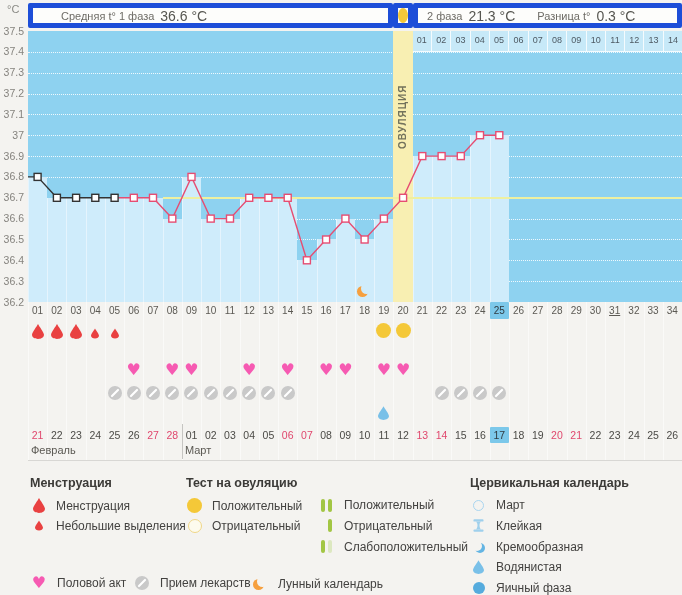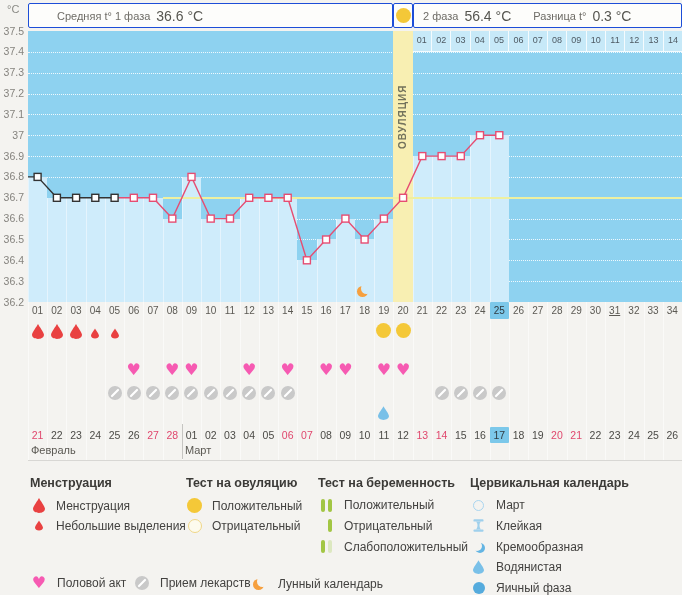--- a/index.html
+++ b/index.html
@@ -1,20 +1,20 @@
 <!DOCTYPE html>
 <html><head>
 <meta charset="utf-8">
 <style>
   *{margin:0;padding:0;box-sizing:border-box}
   html,body{background:#e9e8e6}
   body{font-family:"Liberation Sans",sans-serif}
   #app{position:relative;width:682px;height:595px;background:#f4f3f0;overflow:hidden}
   .abs{position:absolute}
-  .hbox{position:absolute;top:3px;height:25px;background:#fdfdfb;border:1px solid #1d4ed8;border-radius:2px;display:flex;align-items:center}
+  .hbox{position:absolute;top:3px;height:25px;background:#fdfdfb;border:5px solid #1d4ed8;border-radius:2px;display:flex;align-items:center}
   .hlabel{font-size:11px;color:#6e6c66;white-space:nowrap}
   .hvalue{font-size:14px;color:#565650;margin-left:6px;white-space:nowrap}
   #unit{position:absolute;left:7px;top:3px;font-size:11px;color:#8a8a85}
   #plot{position:absolute;left:28px;top:31px;width:654px;height:271px;background:#8ed2f0;overflow:hidden}
   .grid{position:absolute;left:0;width:100%;height:0;border-top:1px dotted rgba(255,255,255,.85)}
   .fill{position:absolute;background:#cfecfb;border-left:1px solid rgba(255,255,255,.45)}
   .ovucol{position:absolute;top:0;height:100%;background:#f8efb2}
   .ovutxt{position:absolute;writing-mode:vertical-rl;transform:rotate(180deg);font-size:10px;font-weight:bold;color:#73735c;letter-spacing:1px;text-align:left}
   .cover{position:absolute;height:2px;background:#eef0a0}
   .dpo{position:absolute;top:0;background:rgba(255,255,255,.5);border-bottom:1px solid rgba(255,255,255,.8);display:flex}
@@ -45,21 +45,21 @@
 
   <div class="hbox" style="left:28px;width:365px">
     <span class="hlabel" style="margin-left:28px">Средняя t° 1 фаза</span>
     <span class="hvalue">36.6 °C</span>
   </div>
   <div class="hbox" style="left:393px;width:20px;justify-content:center">
     <span style="display:block;width:15px;height:15px;border-radius:50%;background:#f4c838"></span>
   </div>
   <div class="hbox" style="left:413px;width:269px">
     <span class="hlabel" style="margin-left:9px">2 фаза</span>
-    <span class="hvalue">56.4 °C</span>
+    <span class="hvalue">21.3 °C</span>
     <span class="hlabel" style="margin-left:22px">Разница t°</span>
     <span class="hvalue">0.3 °C</span>
   </div>
 
   <div id="yaxis" class="abs" style="left:0;top:31px;width:26px;height:271px">
       <div class="ylab" style="top: -6.5px; right: 2px;">37.5</div>
       <div class="ylab" style="top: 14.3462px; right: 2px;">37.4</div>
       <div class="ylab" style="top: 35.1923px; right: 2px;">37.3</div>
       <div class="ylab" style="top: 56.0385px; right: 2px;">37.2</div>
       <div class="ylab" style="top: 76.8846px; right: 2px;">37.1</div>
@@ -276,21 +276,20 @@
           <span style="display: inline-flex; align-items: center; justify-content: center; width: 15px; height: 15px; border-radius: 50%; background: rgb(244, 200, 56);"></span>
         </span>
         <span class="lbl">Положительный</span>
       </div>
       <div class="lgitem" style="left: 186px; top: 53.8px;">
         <span style="width: 17px; display: inline-flex; justify-content: center;">
           <span style="display: inline-flex; align-items: center; justify-content: center; width: 14px; height: 14px; border-radius: 50%; background: rgb(253, 251, 238); border: 1.5px solid rgb(240, 215, 135);"></span>
         </span>
         <span class="lbl">Отрицательный</span>
       </div>
-      <div class="lghead" style="left: 318px; top: 11px;">Тест на беременность</div>
       <div class="lgitem" style="left: 318px; top: 33px;">
         <span style="width: 17px; display: inline-flex; justify-content: center;">
           <span class="bars" style="display: inline-flex; align-items: center; justify-content: center;">
             <i style="background: rgb(162, 198, 68);"></i>
             <i style="background: rgb(162, 198, 68);"></i>
           </span>
         </span>
         <span class="lbl">Положительный</span>
       </div>
       <div class="lgitem" style="left: 318px; top: 53.8px;">

